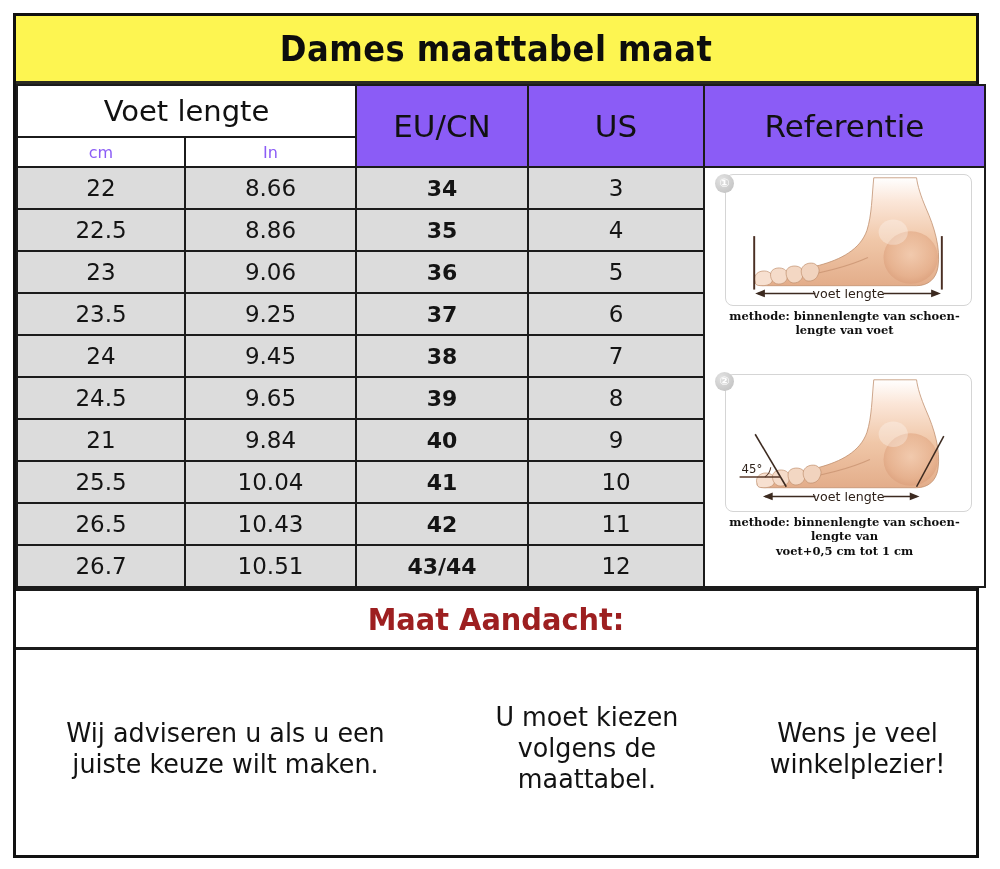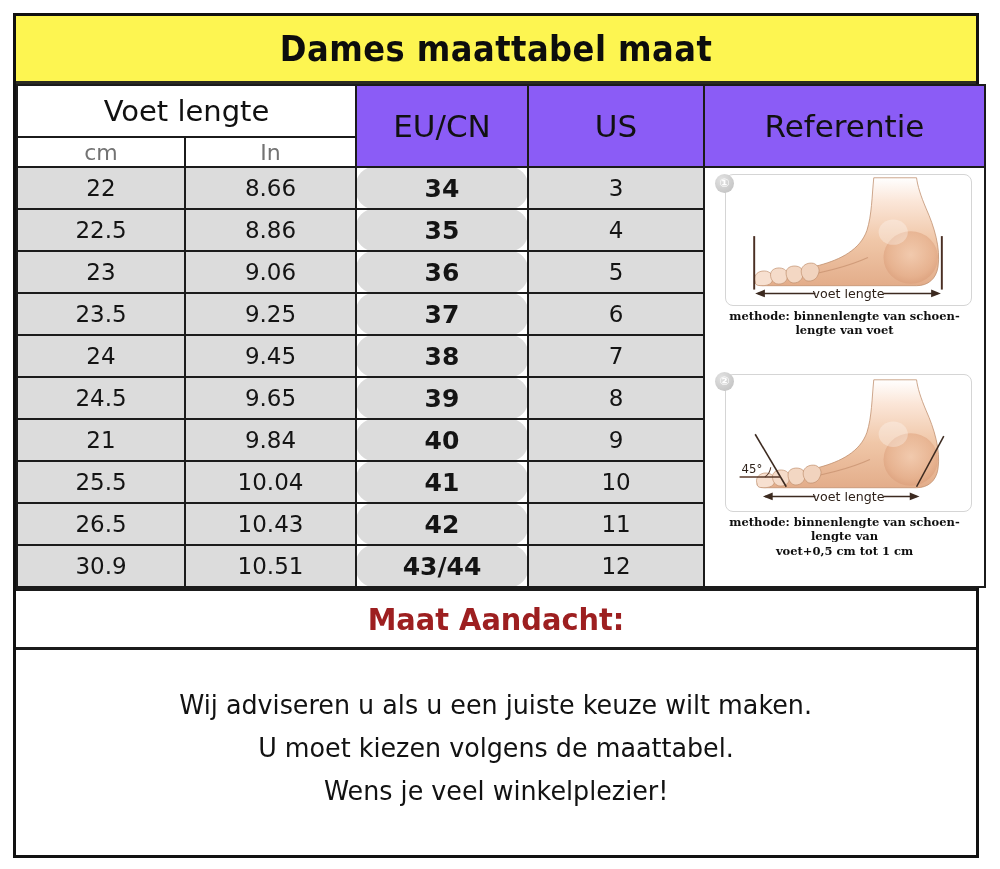--- a/index.html
+++ b/index.html
@@ -64,41 +64,40 @@
 
   .hdr-major {
     height: 52px;
     font-size: 29px;
     color: #111;
     background: #ffffff;
     font-family: "DejaVu Sans", sans-serif;
   }
   .hdr-minor {
     height: 30px;
-    font-size: 22px;
-    font-weight: bold;
-    color: #737373;
+    font-size: 16px;
+    font-weight: bold;
+    color: #8b5cf6;
     background: #ffffff;
   }
   .hdr-tall {
     font-size: 31px;
     color: #111;
     background: #8b5cf6;
   }
 
   .data-row td {
     height: 42px;
     background: #dcdcdc;
     font-size: 23px;
     color: #141414;
   }
   .data-row td.eu-cell {
     font-weight: bold;
-    font-size: 25px;
-    border-radius: 18px;
+    font-size: 22px;
   }
 
   
   td.ref-cell {
     background: #ffffff;
     padding: 0;
     vertical-align: top;
   }
   .ref-stack {
     width: 100%;
@@ -167,21 +166,21 @@
     font-size: 31px;
     color: #9d1f20;
     transform: scaleX(0.93);
   }
 
   
   .notes-band {
     flex: 1 1 auto;
     background: #ffffff;
     display: flex;
-    flex-direction: column;
+    flex-direction: row;
     align-items: center;
     justify-content: center;
     gap: 12px;
     padding: 4px 10px 14px 10px;
   }
   .note-line {
     font-size: 27px;
     color: #121212;
     text-align: center;
     transform: scaleX(0.94);
@@ -367,21 +366,21 @@
         <td class="eu-cell">41</td>
         <td>10</td>
       </tr>
       <tr class="data-row">
         <td>26.5</td>
         <td>10.43</td>
         <td class="eu-cell">42</td>
         <td>11</td>
       </tr>
       <tr class="data-row">
-        <td>30.9</td>
+        <td>26.7</td>
         <td>10.51</td>
         <td class="eu-cell">43/44</td>
         <td>12</td>
       </tr>
     </tbody>
   </table>
 
   <div class="attention-band">
     <span class="attention-text">Maat Aandacht:</span>
   </div>

